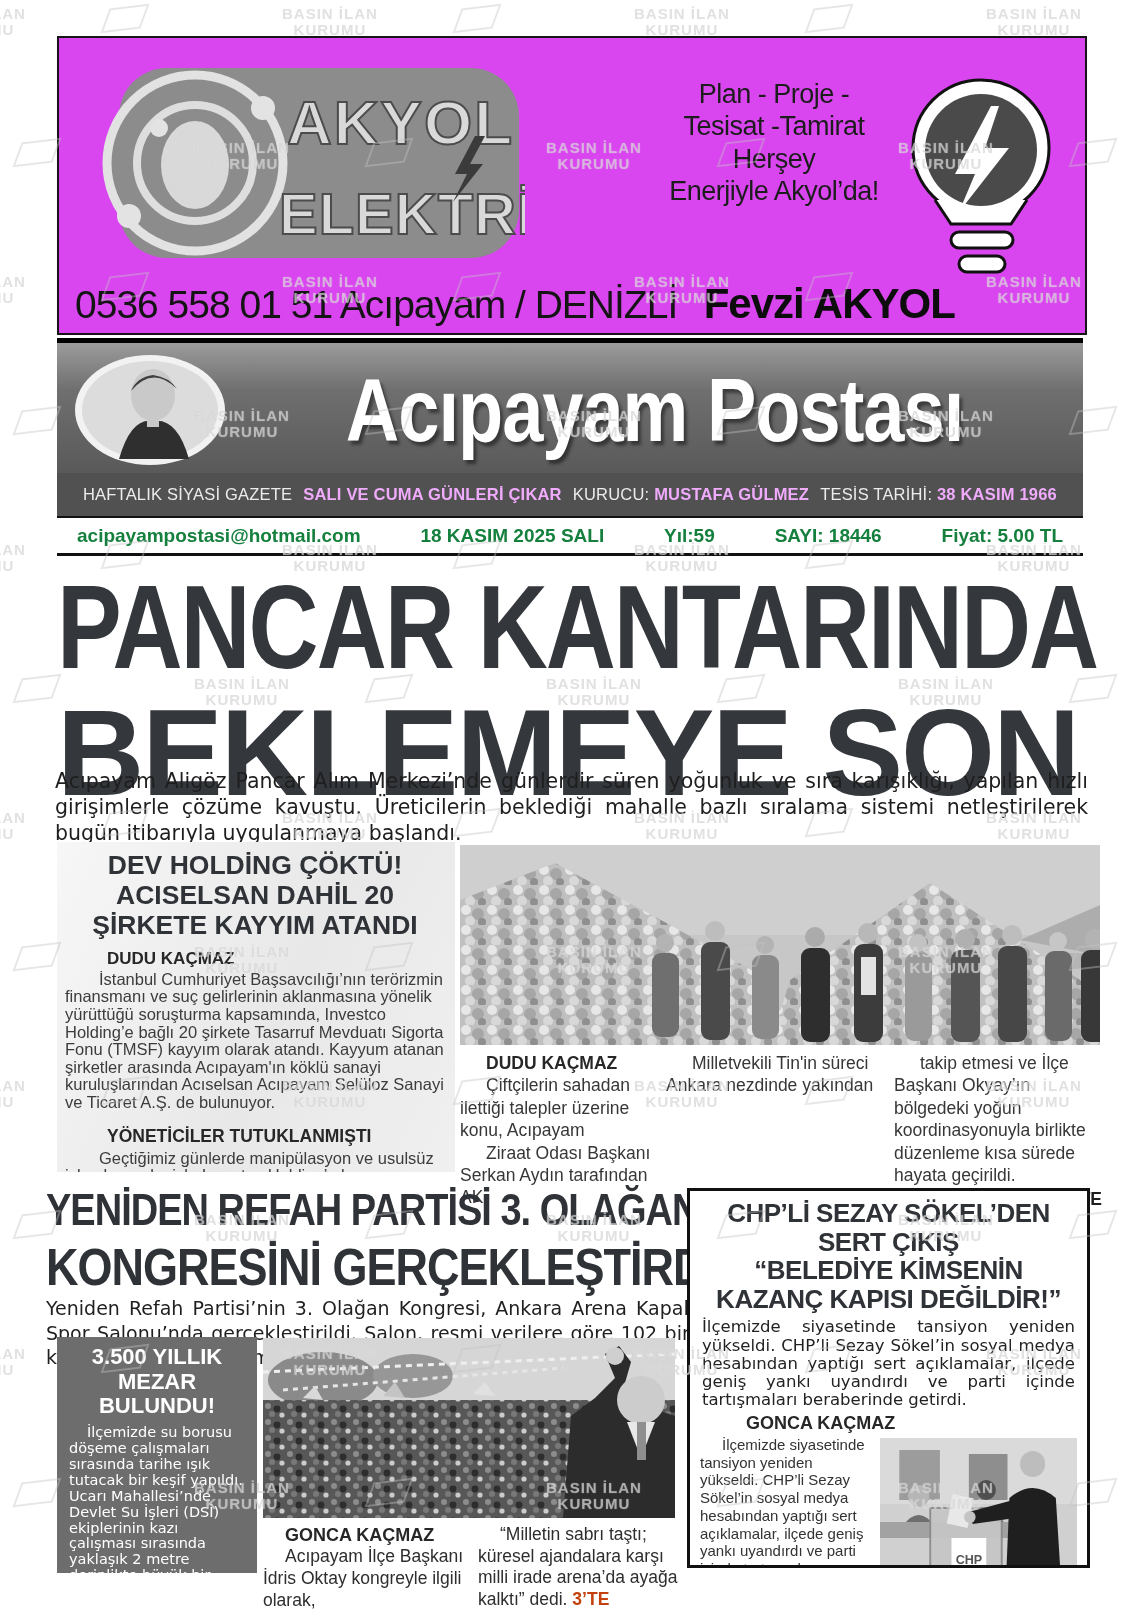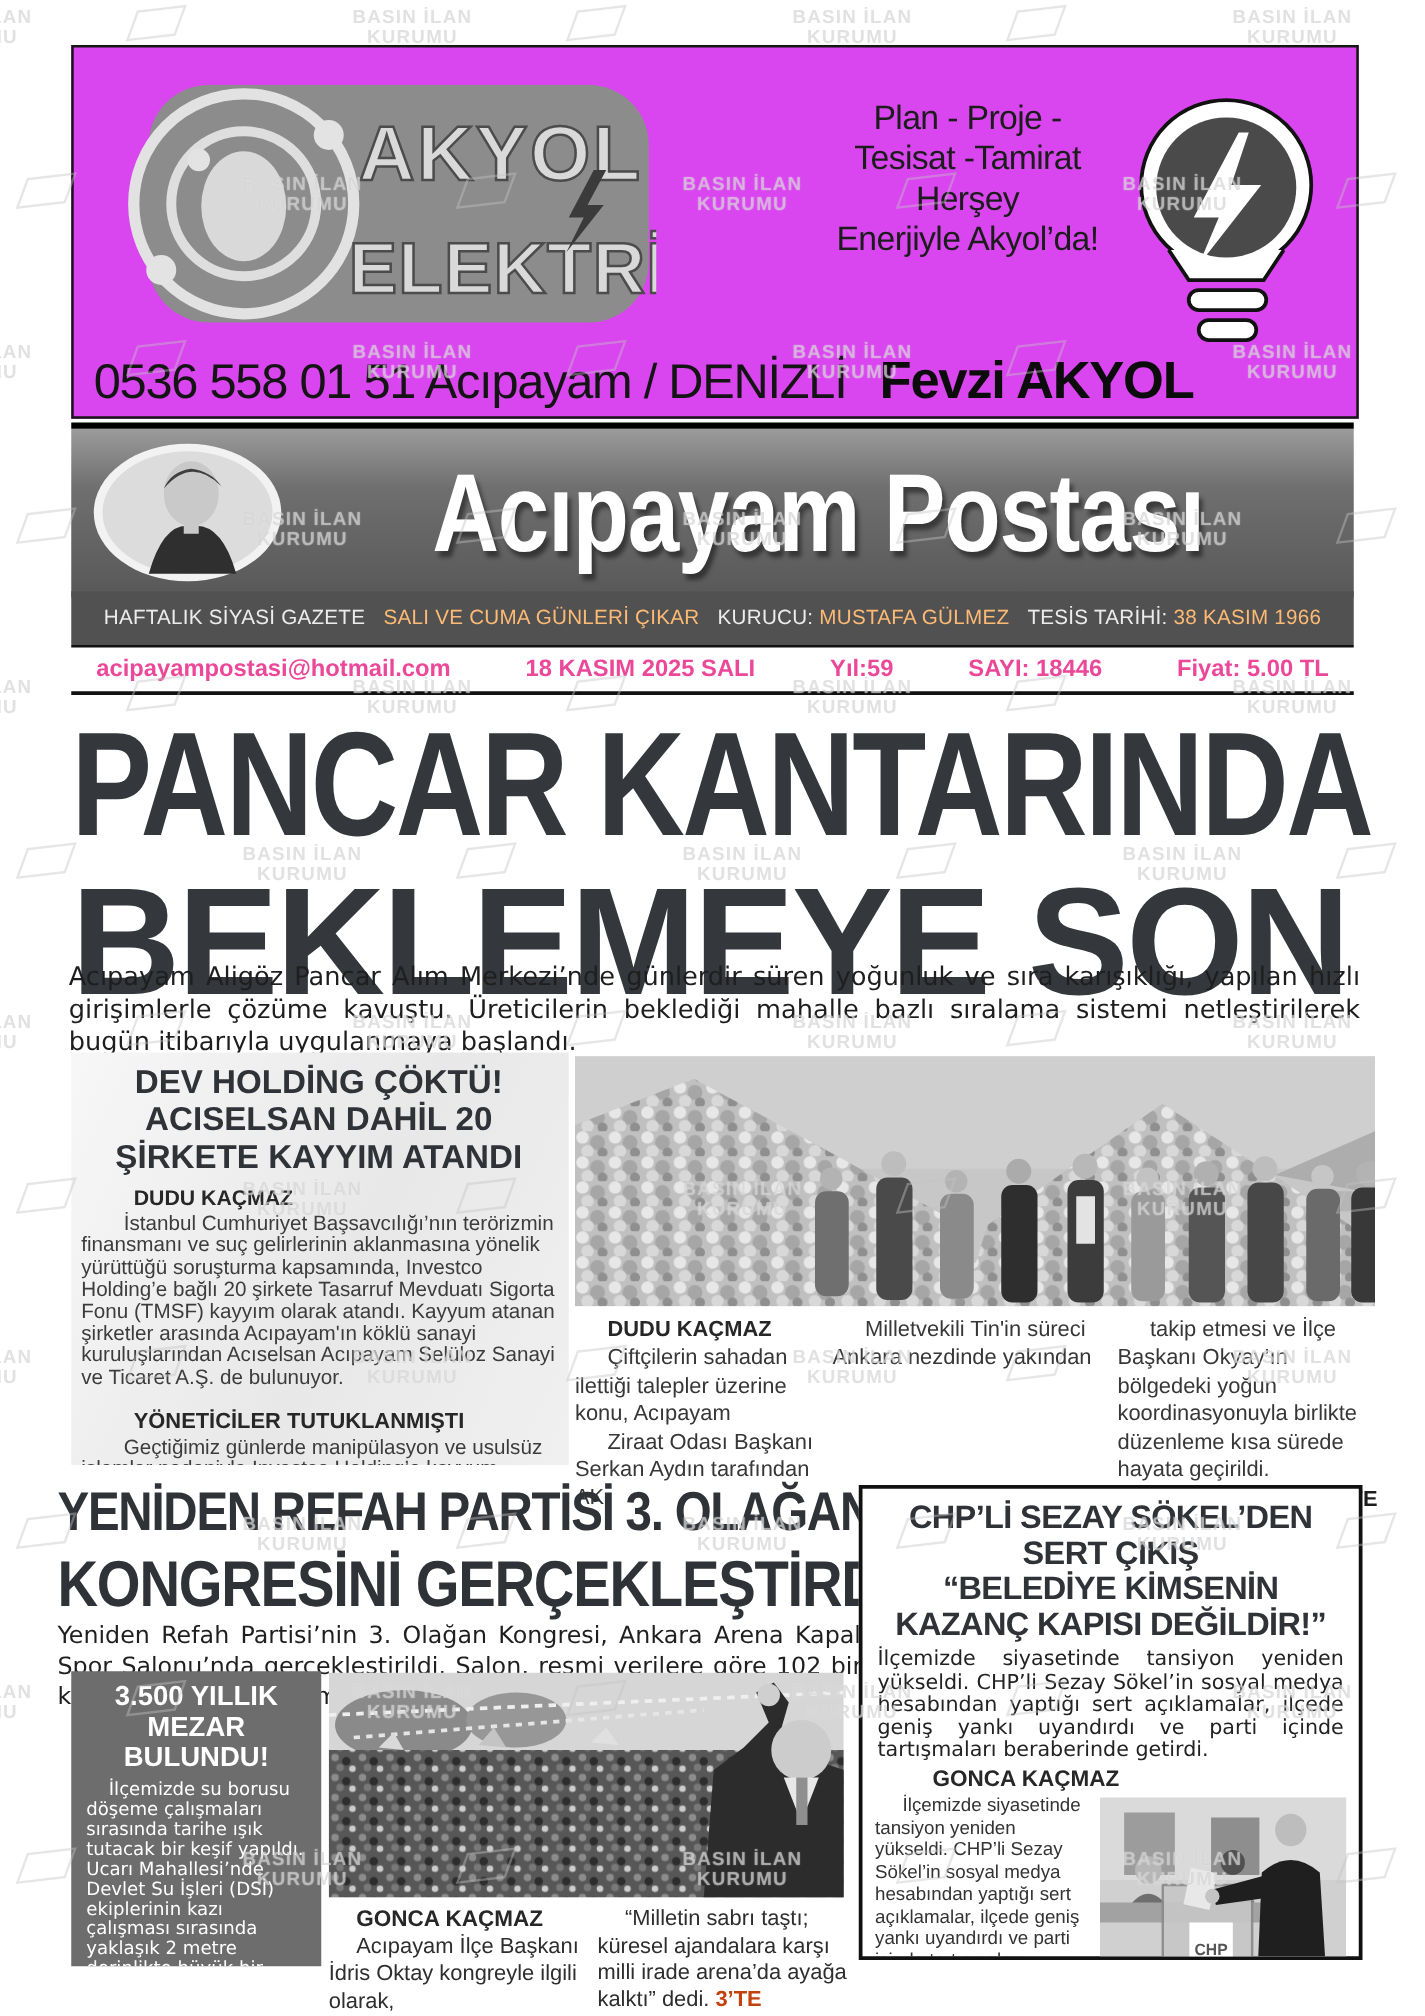--- a/index.html
+++ b/index.html
@@ -26,24 +26,24 @@
 
   
   .masthead{left:57px;top:338px;width:1026px;height:135px;border-top:5px solid #000;
             background:linear-gradient(180deg,#9b9b9b 0%,#6f6f6f 35%,#585858 100%);}
   .mast-title{left:180px;top:16px;width:835px;text-align:center;color:#fff;font-weight:800;
               font-size:74px;letter-spacing:-1px;white-space:nowrap;transform:scaleY(1.2);
               transform-origin:center top;text-shadow:3px 4px 3px rgba(0,0,0,0.45);}
   .info-bar{left:57px;top:473px;width:1026px;height:43px;background:#515151;color:#ececec;
             display:flex;align-items:center;justify-content:space-between;padding:0 26px;
             box-sizing:border-box;font-size:16.5px;letter-spacing:0.2px;}
-  .info-bar b{font-weight:400;color:#fdba74;}
+  .info-bar b{font-weight:700;color:#f0abfc;}
   .meta-bar{left:57px;top:516px;width:1026px;height:40px;background:#fff;border-top:2px solid #111;
             border-bottom:3px solid #111;display:flex;align-items:center;justify-content:space-between;
-            padding:0 20px;box-sizing:border-box;font-weight:700;font-size:19px;color:#ec4899;}
+            padding:0 20px;box-sizing:border-box;font-weight:700;font-size:19px;color:#15803d;}
 
   
   .main-headline{left:55px;top:568px;width:1040px;height:258px;color:#34373c;}
   .hl1,.hl2{position:absolute;left:2px;font-weight:800;white-space:nowrap;line-height:1;
             transform-origin:left top;letter-spacing:-2px;}
   .hl1{top:0;font-size:97px;transform:scale(1.0,1.22);}
   .hl2{top:124px;font-size:122px;transform:scale(0.99,1.0);}
   .lead-par{left:55px;top:768px;width:1033px;font-family:"DejaVu Sans",sans-serif;font-size:20.5px;
             line-height:1.27;color:#1e1e1e;text-align:justify;}
 

